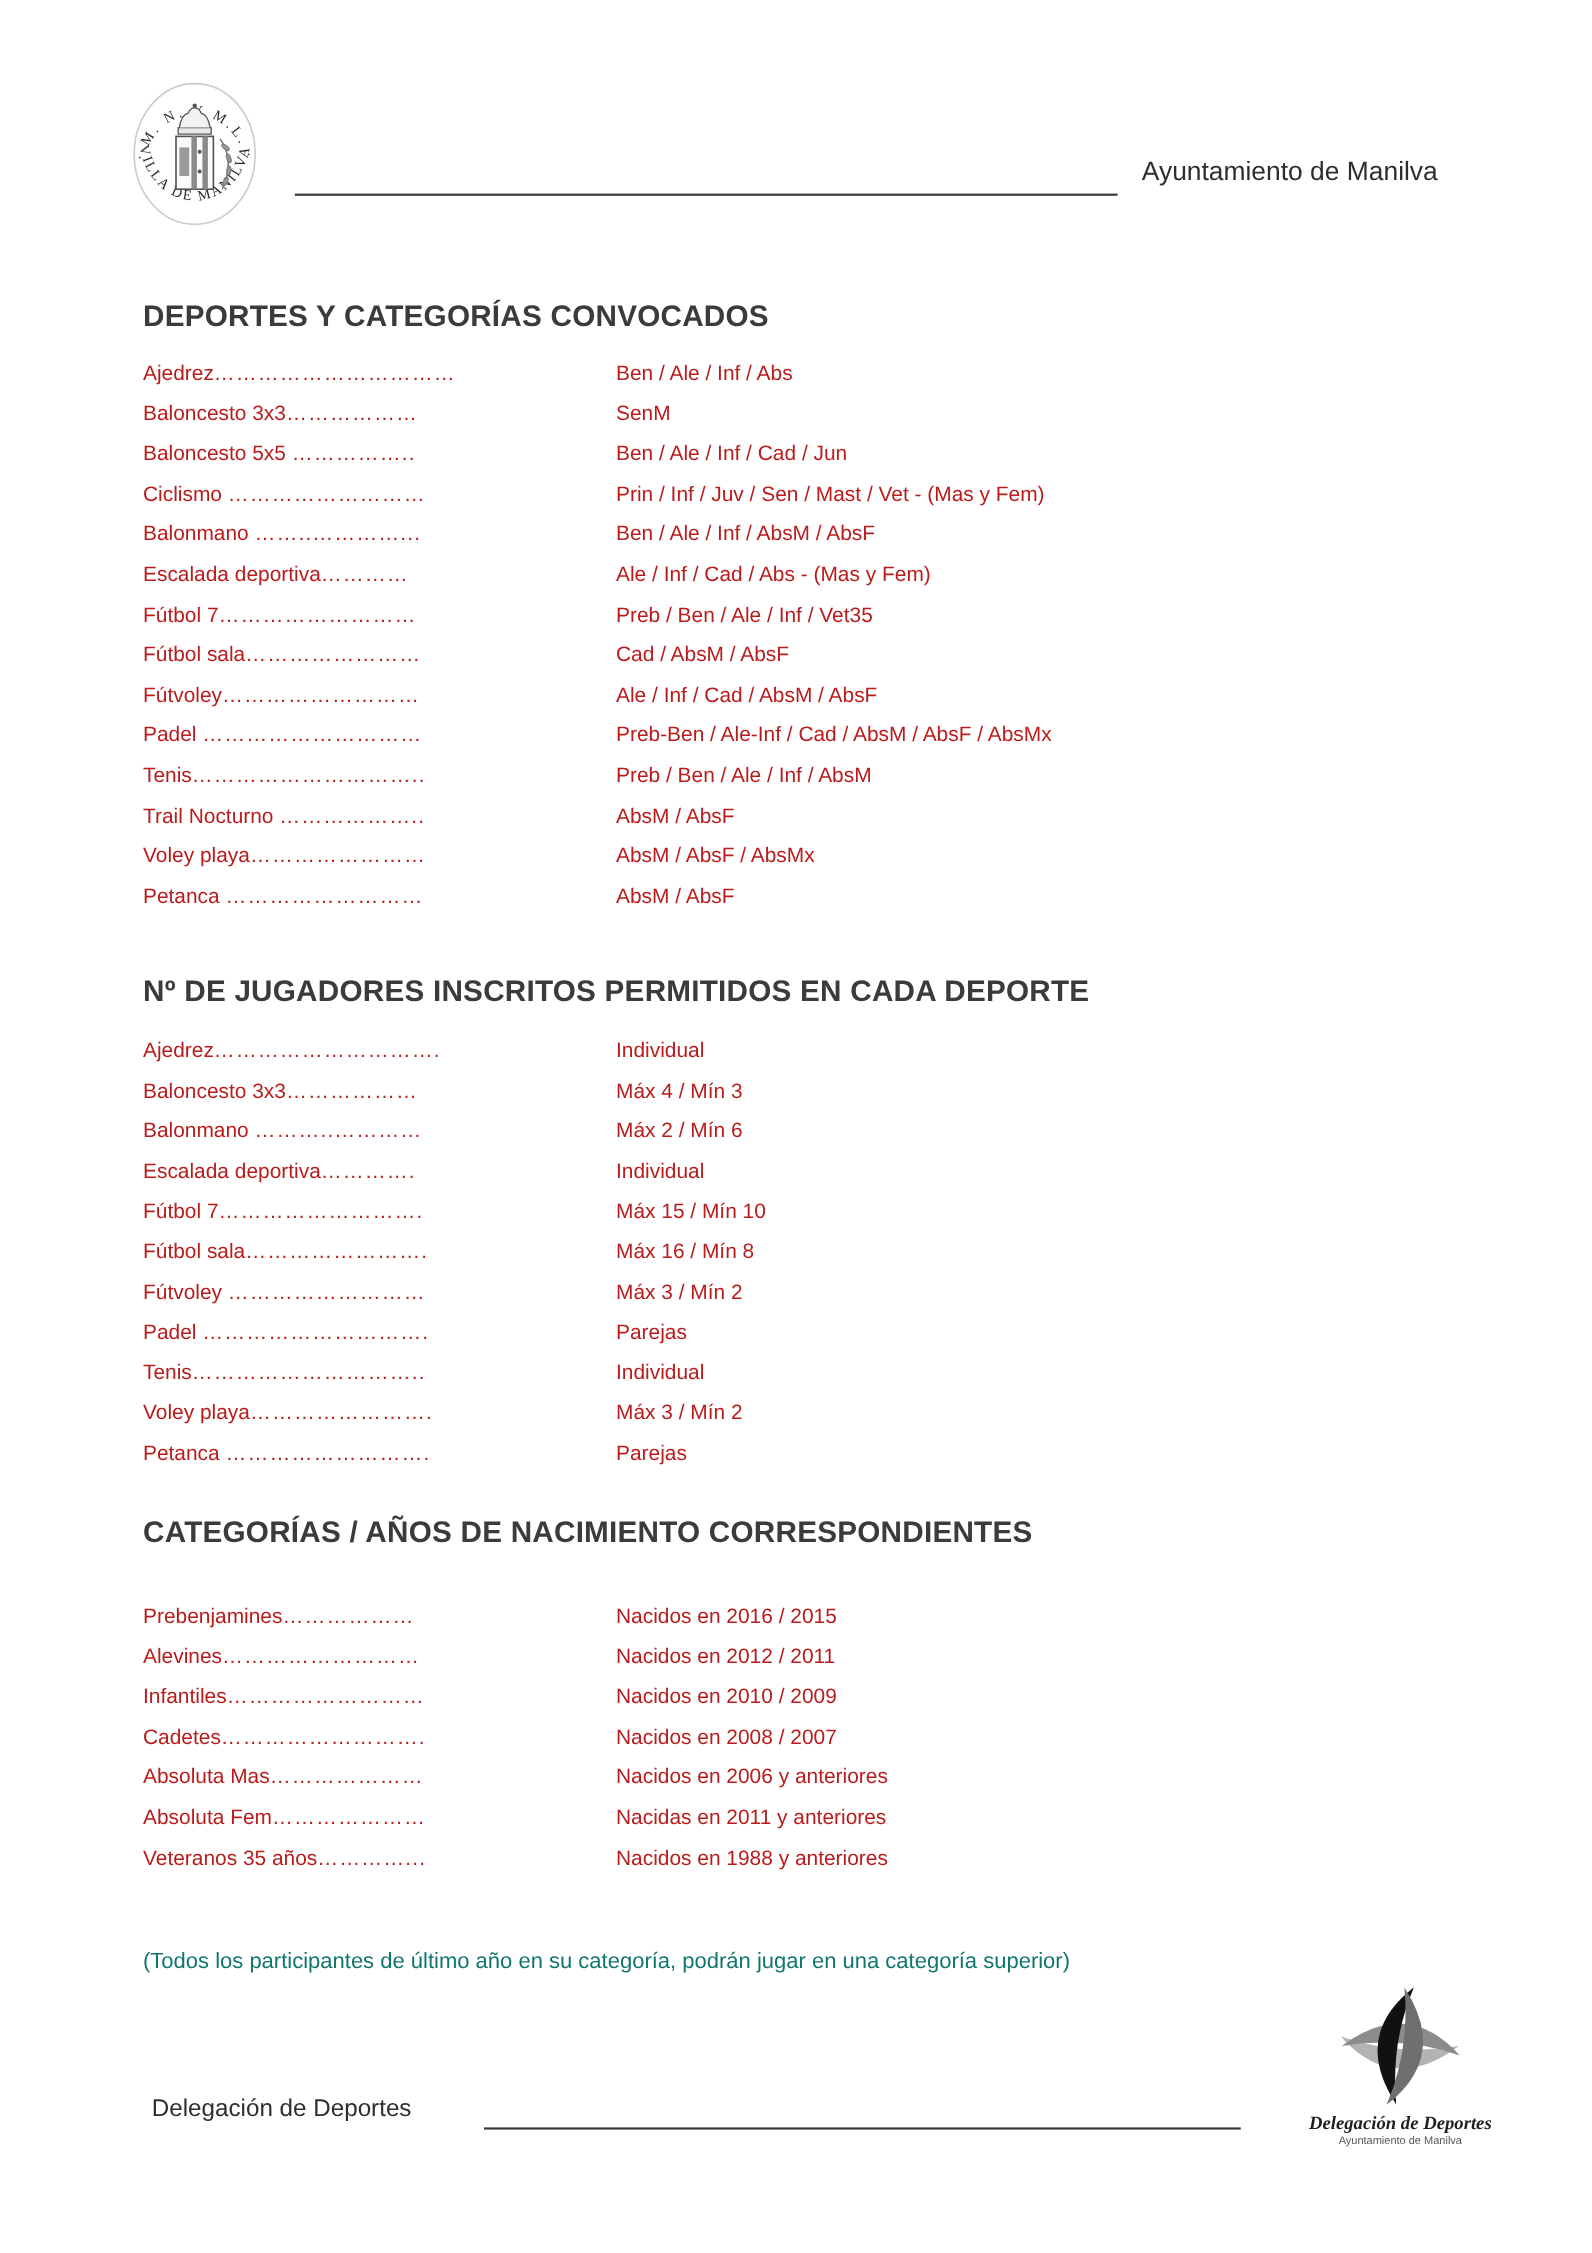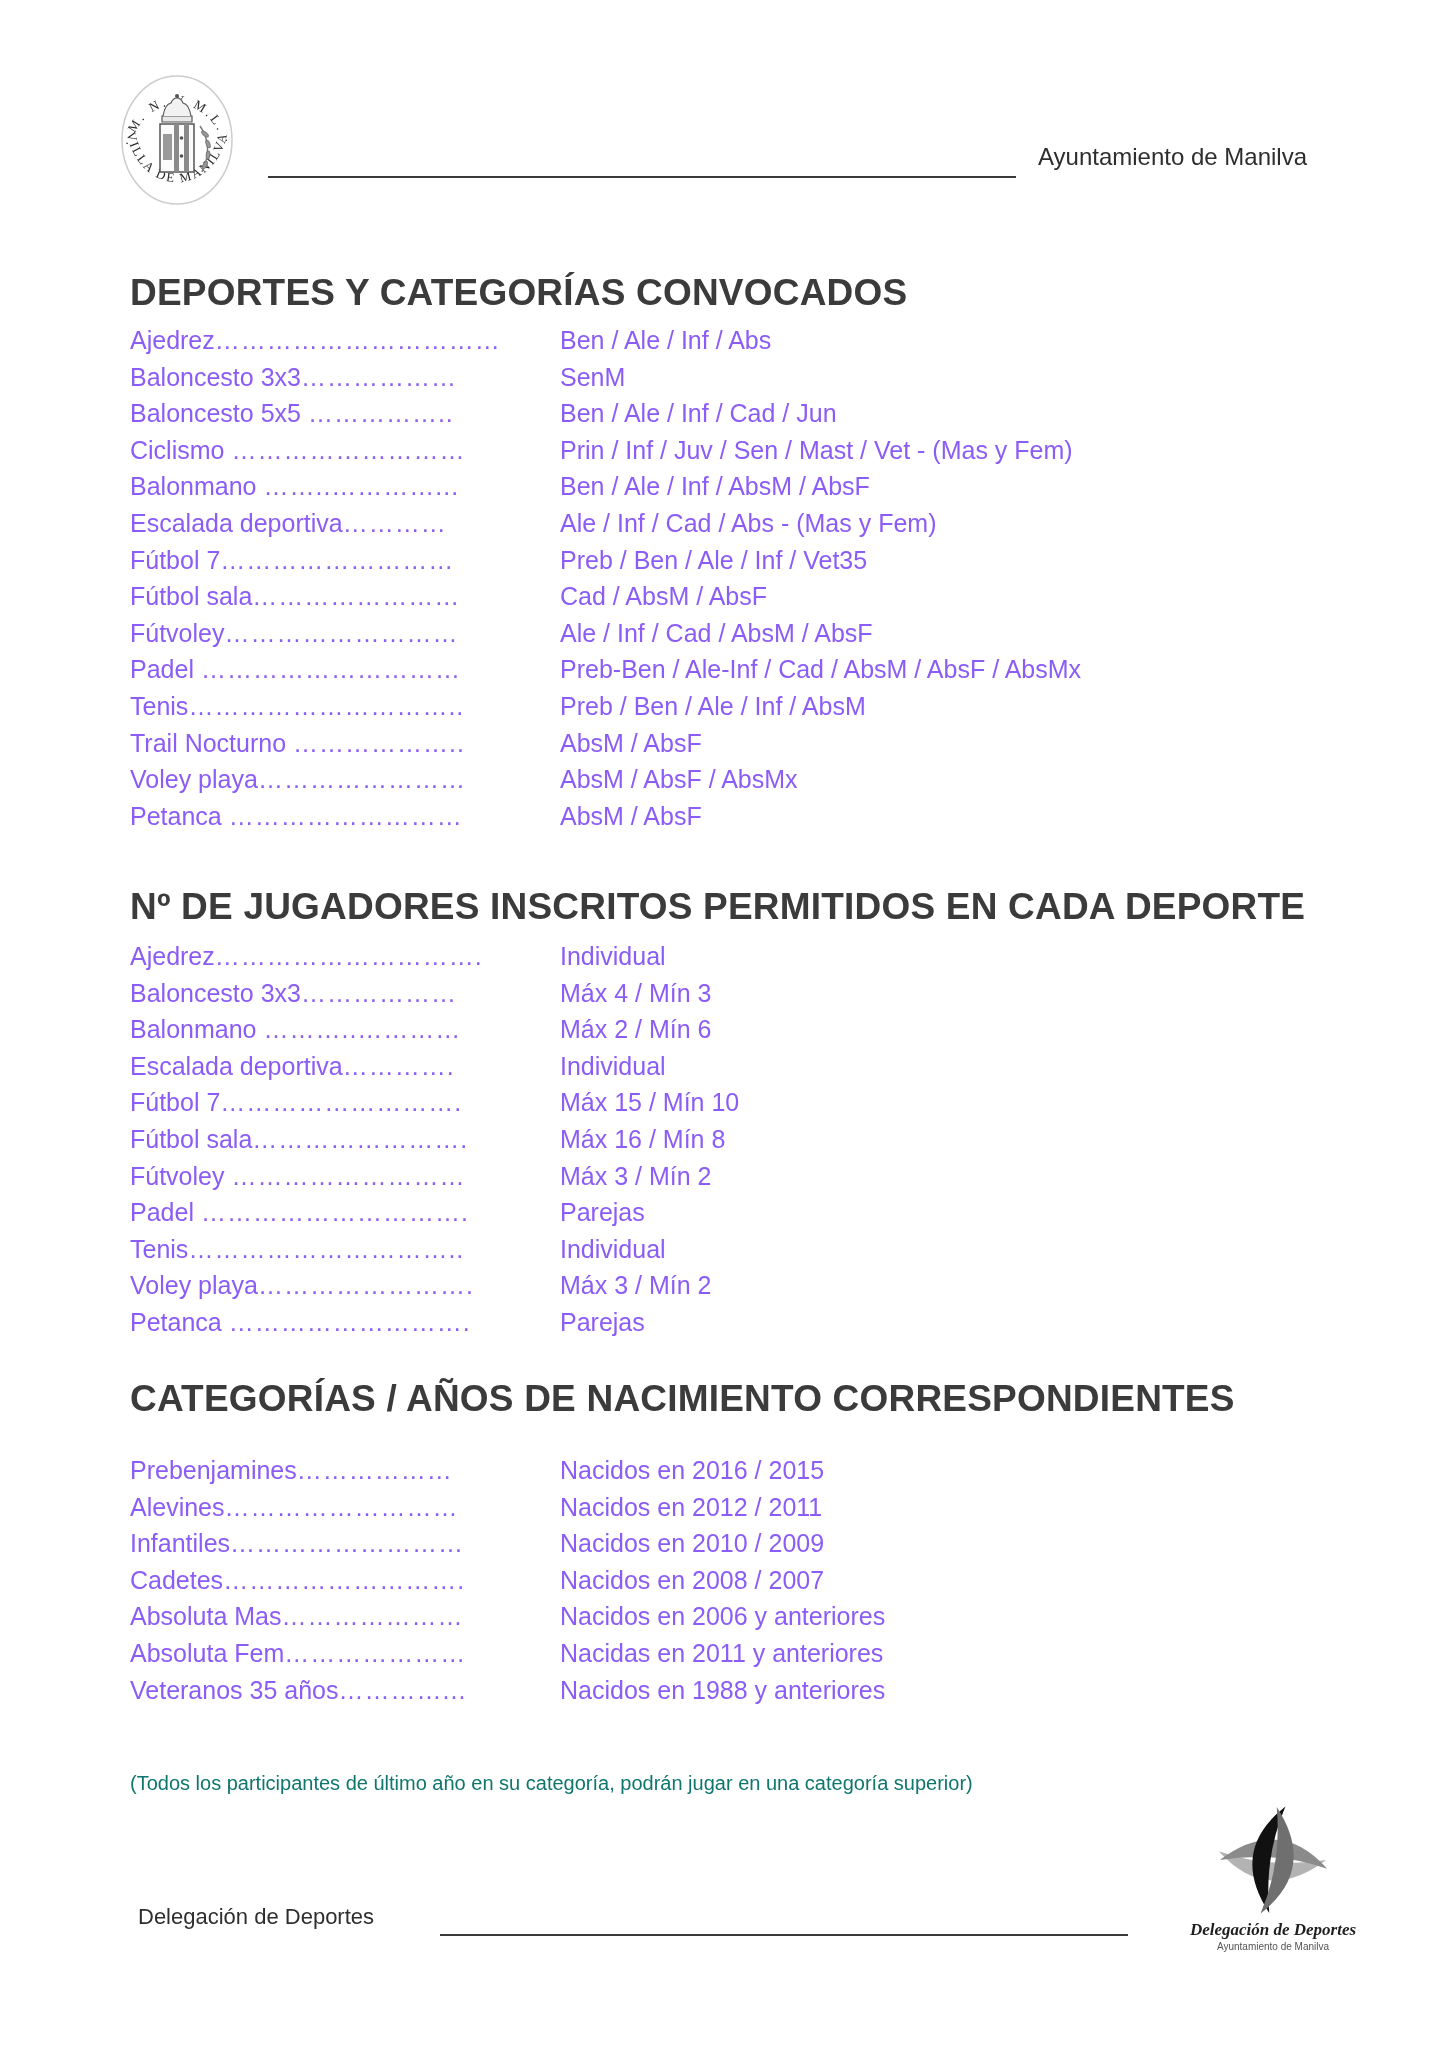--- a/index.html
+++ b/index.html
@@ -5,22 +5,22 @@
   html,body{margin:0;padding:0;background:#ffffff;}
   .page{
     position:relative;width:1447px;height:2048px;background:#ffffff;overflow:hidden;
     font-family:"Liberation Sans",sans-serif;color:#3d3d3d;
   }
   
   .seal{position:absolute;left:118px;top:68px;width:118px;height:146px;}
   .hdr-rule{position:absolute;left:268px;top:176px;width:748px;border-top:2px solid #3a3a3a;}
   .org-name{position:absolute;left:1038px;top:143px;font-size:24px;color:#2e2e2e;white-space:nowrap;}
   
-  .section-title{position:absolute;left:130px;font-size:37px;font-weight:bold;color:#3b3b3b;white-space:nowrap;letter-spacing:.2px;}
-  .rows{position:absolute;left:130px;font-size:25px;color:#8b5cf6;}
+  .section-title{position:absolute;left:130px;font-size:27px;font-weight:bold;color:#3b3b3b;white-space:nowrap;letter-spacing:.2px;}
+  .rows{position:absolute;left:130px;font-size:19px;color:#b91c1c;}
   .row{display:flex;height:36.6px;line-height:36.6px;white-space:nowrap;}
   .cl{width:430px;flex:none;overflow:hidden;white-space:nowrap;}
   .dots{letter-spacing:1px;}
   .cv{white-space:nowrap;}
   .note{position:absolute;left:130px;top:1772px;font-size:20px;color:#0f766e;white-space:nowrap;}
   
   .foot-label{position:absolute;left:138px;top:1904px;font-size:22px;color:#2e2e2e;white-space:nowrap;}
   .foot-rule{position:absolute;left:440px;top:1934px;width:688px;border-top:2px solid #3a3a3a;}
   .foot-logo{position:absolute;left:1178px;top:1802px;width:190px;text-align:center;}
   .foot-logo svg{display:block;margin:0 auto;}

